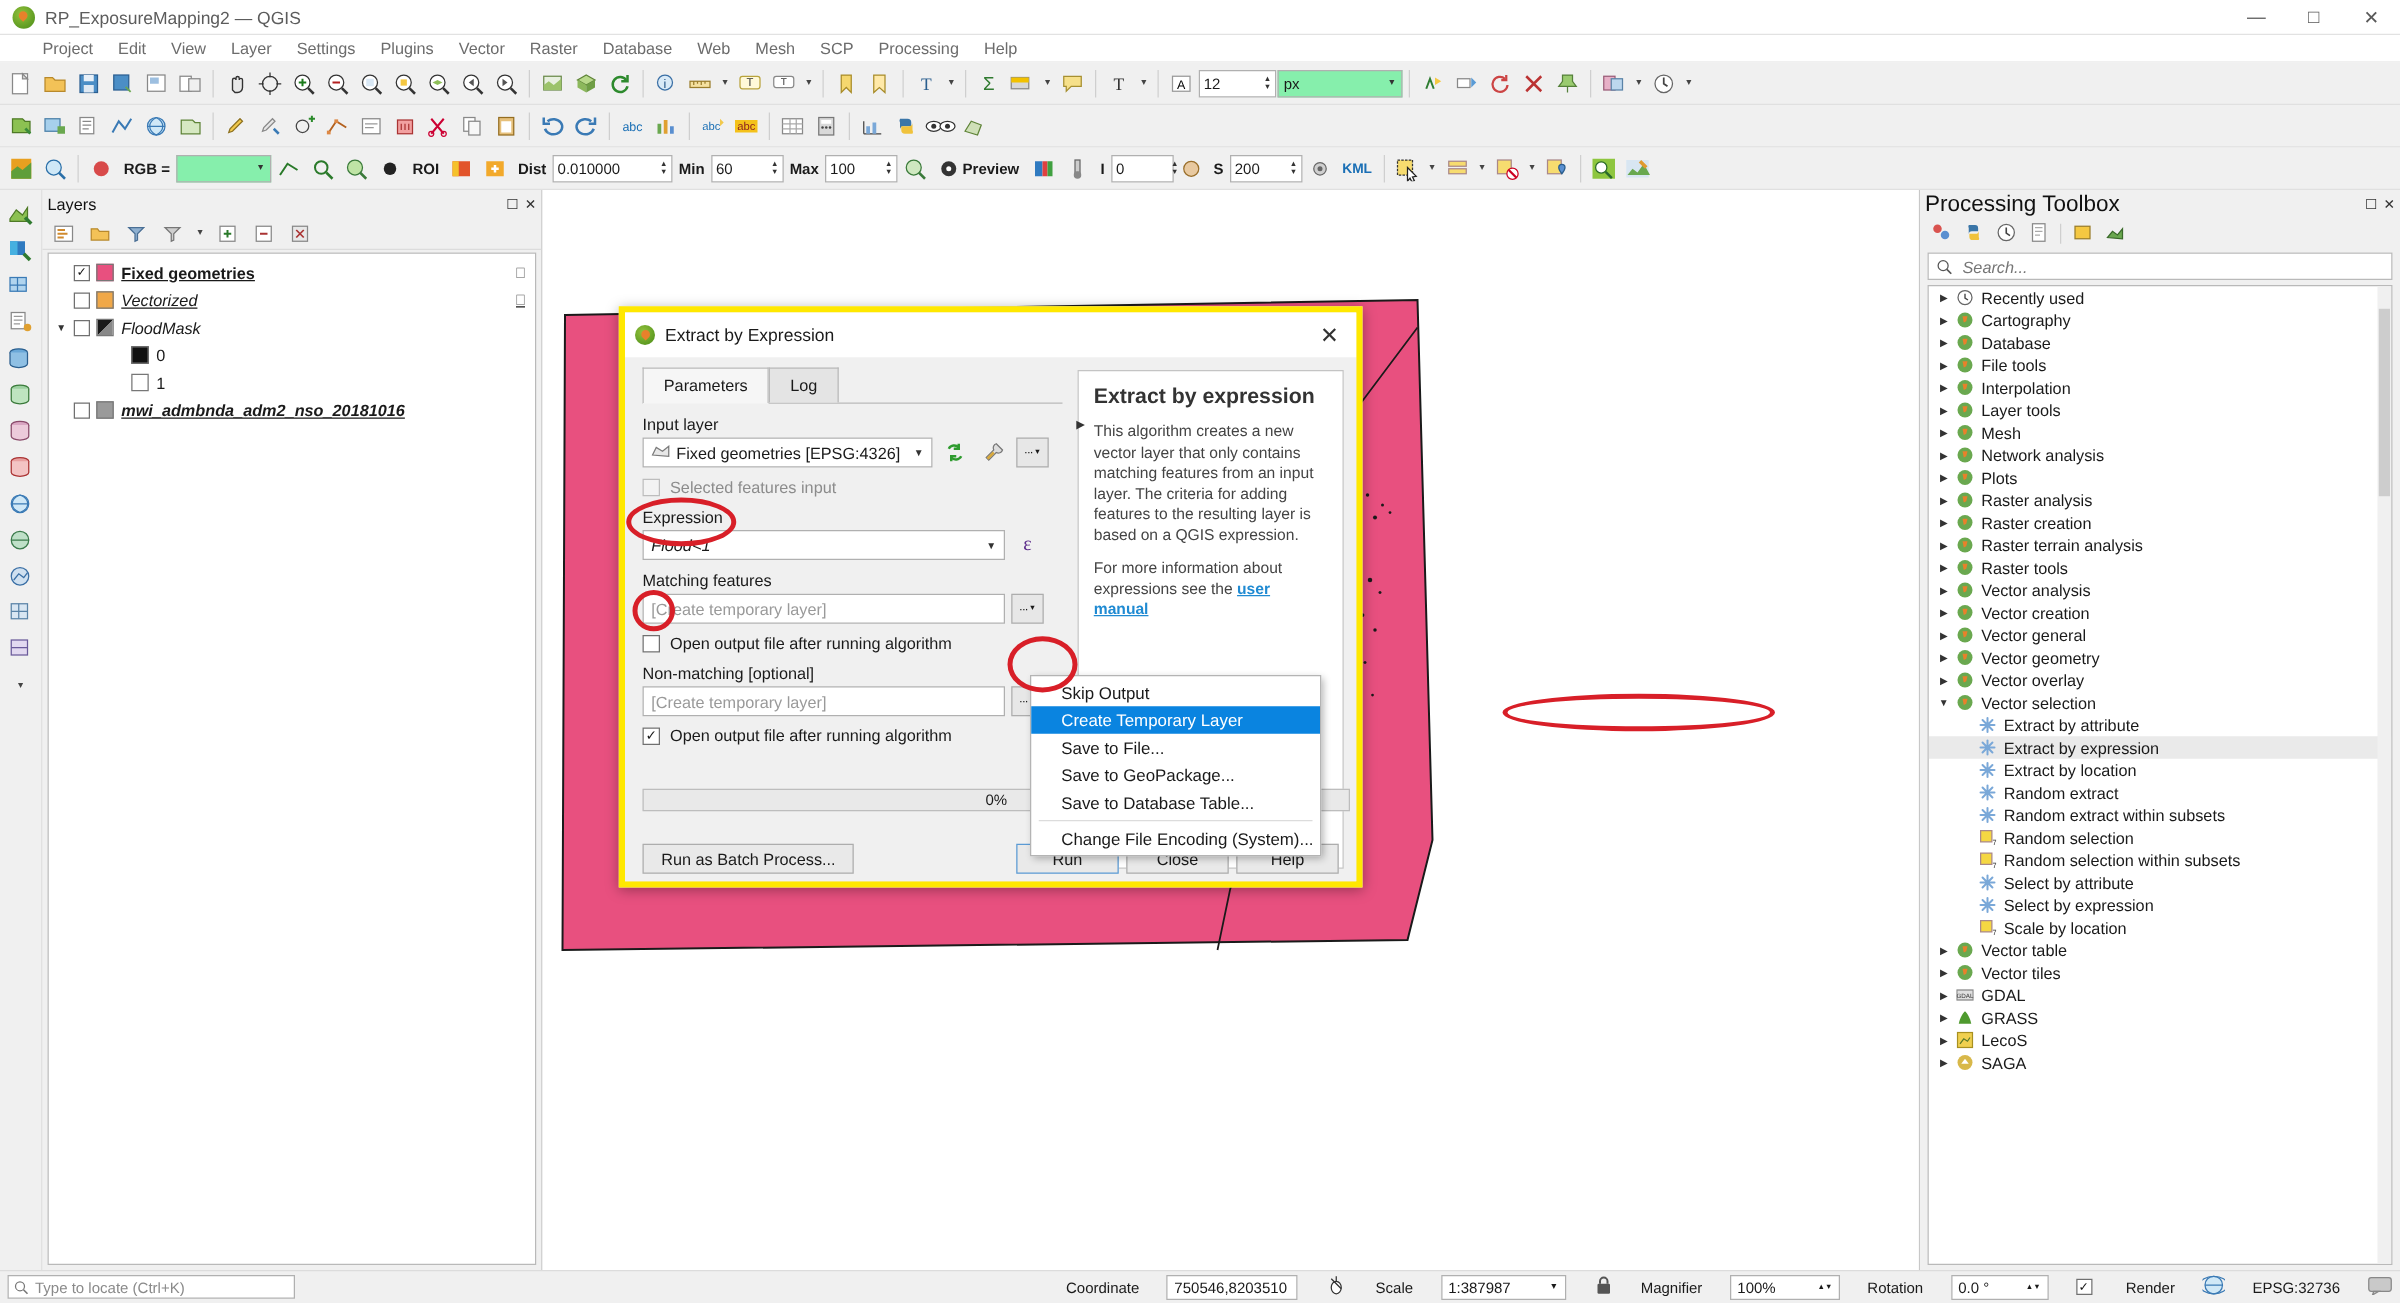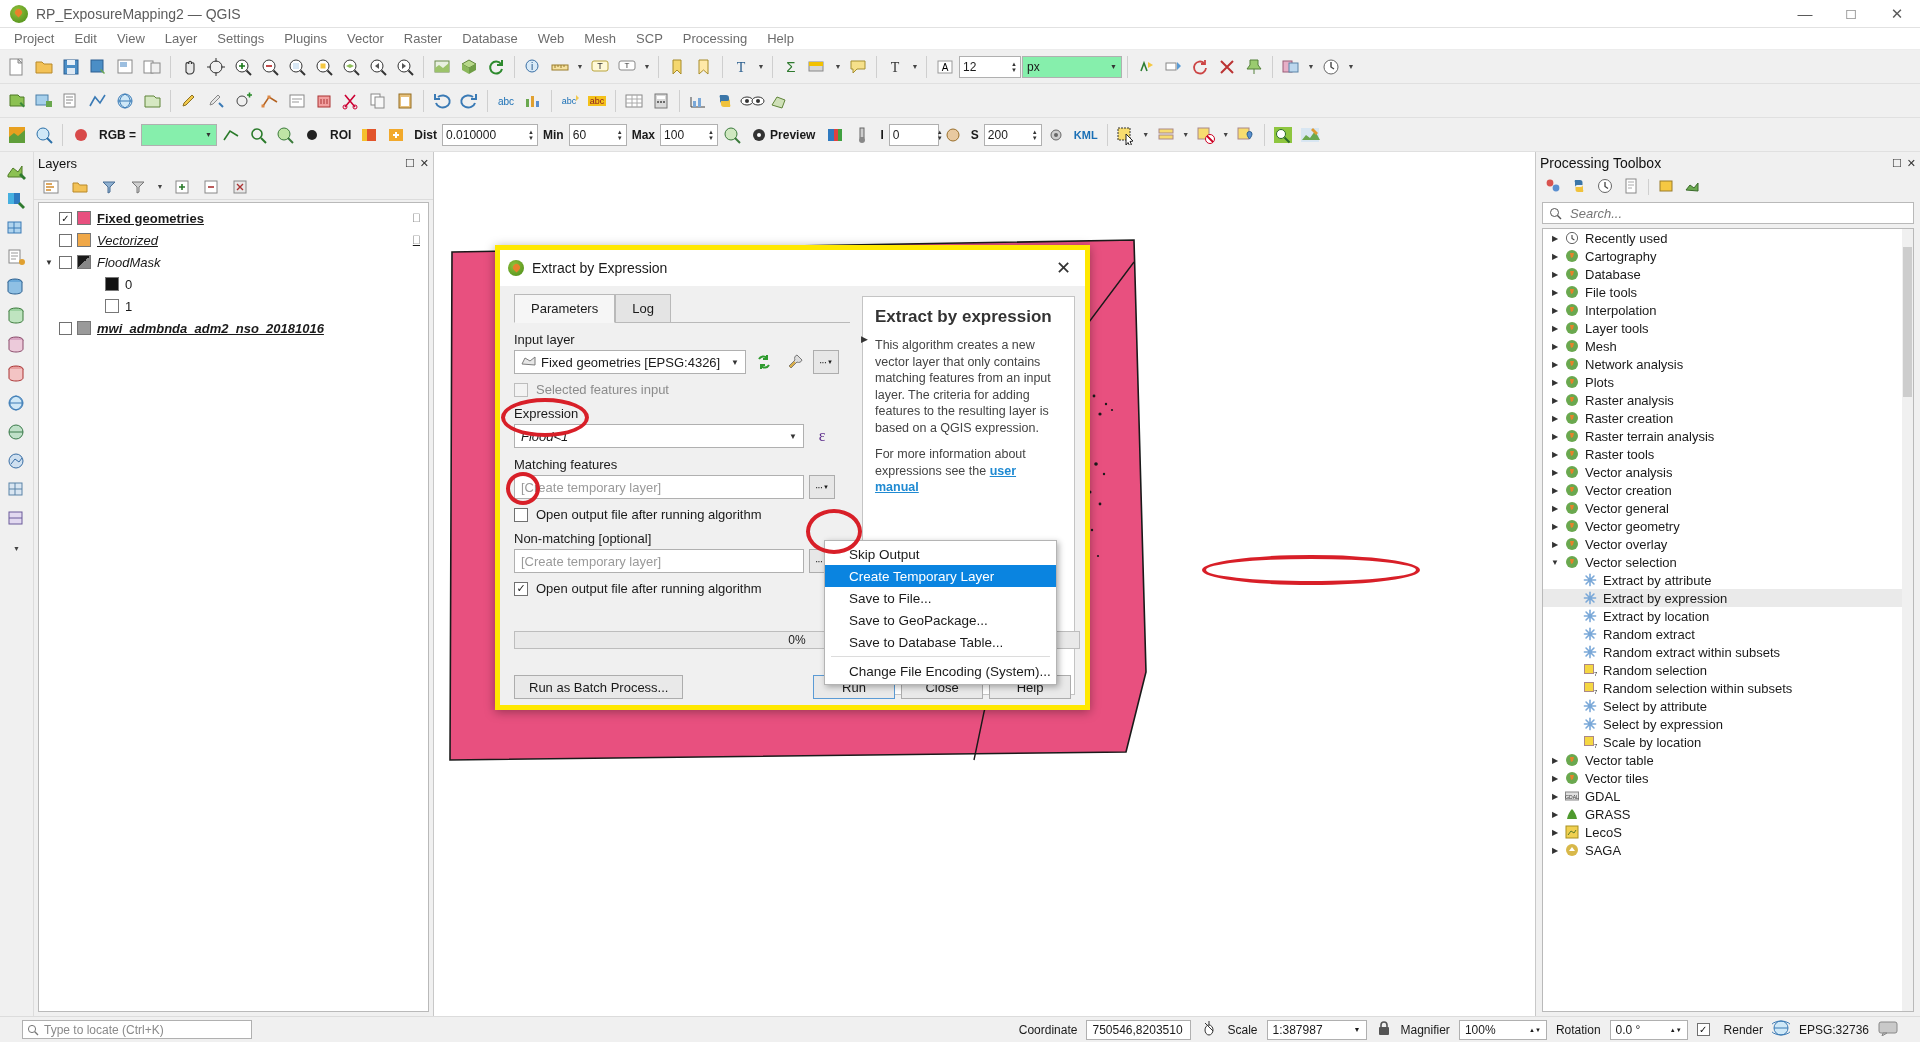--- a/index.html
+++ b/index.html
@@ -21,21 +21,21 @@
   .title-logo { width:18px; height:18px; margin:0 8px 0 10px; position:relative; }
   .qgis-mark { width:18px; height:18px; border-radius:50%;
      background: radial-gradient(circle at 40% 35%, #93c23c 0%, #5e9b22 70%); position:relative; }
   .qgis-mark:after { content:""; position:absolute; left:5px; top:4px; width:7px;height:7px;
      background:#e8812b; border-radius:50% 50% 50% 0; transform:rotate(-45deg); }
   .title-text { font-size:14px; color:#5c5c5c; }
   .win-buttons { margin-left:auto; display:flex; height:100%; }
   .win-btn { width:46px; height:100%; display:flex; align-items:center; justify-content:center;
     color:#5a5a5a; font-size:15px; }
   
-  .menubar { height:22px; background:#fff; display:flex; align-items:center; padding-left:4px; gap:0px;
+  .menubar { height:22px; background:#fff; display:flex; align-items:center; padding-left:24px; gap:0px;
      border-bottom:1px solid #ececec;}
   .menu-item { padding:2px 10px; font-size:13px; color:#6c6c6c; }
   
   .toolbar { display:flex; align-items:center; height:34px; background:#f0f0f0;
      border-bottom:1px solid #e0e0e0; padding-left:4px; gap:1px; }
   .tb-btn { width:26px;height:26px; display:flex;align-items:center;justify-content:center;
      border-radius:2px; position:relative; }
   .tb-sep { width:1px; height:22px; background:#cfcfcf; margin:0 4px; }
   .tb-dd { width:12px;height:26px;display:flex;align-items:center;justify-content:center;font-size:7px;color:#444;}
   .spin { height:22px; border:1px solid #b0b0b0; background:#fff; display:flex; align-items:center;
@@ -86,22 +86,22 @@
   .ptb-tree { flex:1; background:#fff; border:1px solid #b9b9b9; margin:2px 6px 4px 6px; overflow:hidden;
      position:relative;}
   .trow { display:flex; align-items:center; height:18px; font-size:13px; padding-left:4px; }
   .trow .arr { width:16px; text-align:center; font-size:8px; color:#333; }
   .trow .ico { width:18px; display:flex; align-items:center; justify-content:center; margin-right:4px;}
   .trow.child { padding-left:38px; }
   .trow.sel { background:#eaeaea; }
   .ptb-scroll { position:absolute; right:0; top:0; width:11px; height:100%; background:#f0f0f0;}
   .ptb-scroll .thumb { position:absolute; left:1px; top:18px; width:9px; height:150px; background:#cdcdcd;}
   
-  .statusbar { height:26px; background:#f0f0f0; display:flex; align-items:center; padding:0 22px;
-     border-top:1px solid #dcdcdc; font-size:12px; gap:9px;}
+  .statusbar { height:26px; background:#f0f0f0; display:flex; align-items:center; padding:0 6px;
+     border-top:1px solid #dcdcdc; font-size:12px; gap:22px;}
   .locator { width:230px; height:19px; background:#fff; border:1px solid #b0b0b0; display:flex;
      align-items:center; padding:0 4px; gap:5px; color:#8a8a8a; font-size:12px;}
   .sb-field { height:20px; border:1px solid #b0b0b0; background:#fff; display:flex; align-items:center;
      padding:0 5px; font-size:12px;}
   .sb-lbl { font-size:12px; color:#1a1a1a; }
   
   .dlg-wrap { position:absolute; left:495px; top:245px; width:595px; height:465px;
      border:5px solid #ffe800; background:#f0f0f0; box-shadow:0 2px 10px rgba(0,0,0,.35); }
   .dlg-title { height:36px; background:#fff; display:flex; align-items:center; padding:0 8px; }
   .dlg-title .t { margin-left:8px; font-size:14px; }
@@ -1014,21 +1014,21 @@
         <circle cx="652" cy="424" r="1.2"></circle>
           <circle cx="624" cy="434" r="1.3"></circle>
         <circle cx="646" cy="448" r="1.2"></circle>
           <circle cx="618" cy="468" r="1.5"></circle>
       </g>
     </svg>
   </div>
 
   <div class="ptb">
     <div class="panel-header">
-      <span class="panel-title" style="font-size:14px">Processing Toolbox</span>
+      <span class="panel-title" style="font-size:18px">Processing Toolbox</span>
       <span class="panel-hdr-btns">
         <span class="hdr-icon">☐</span>
         <span class="hdr-icon">✕</span>
       </span>
     </div>
     <div class="ptb-toolbar">
       <span>
         <svg width="18" height="18" viewBox="0 0 18 18">
             <circle cx="6" cy="6" r="3.4" fill="#d9534f"></circle>
             <circle cx="12" cy="11" r="3.4" fill="#5a8fd0"></circle>

